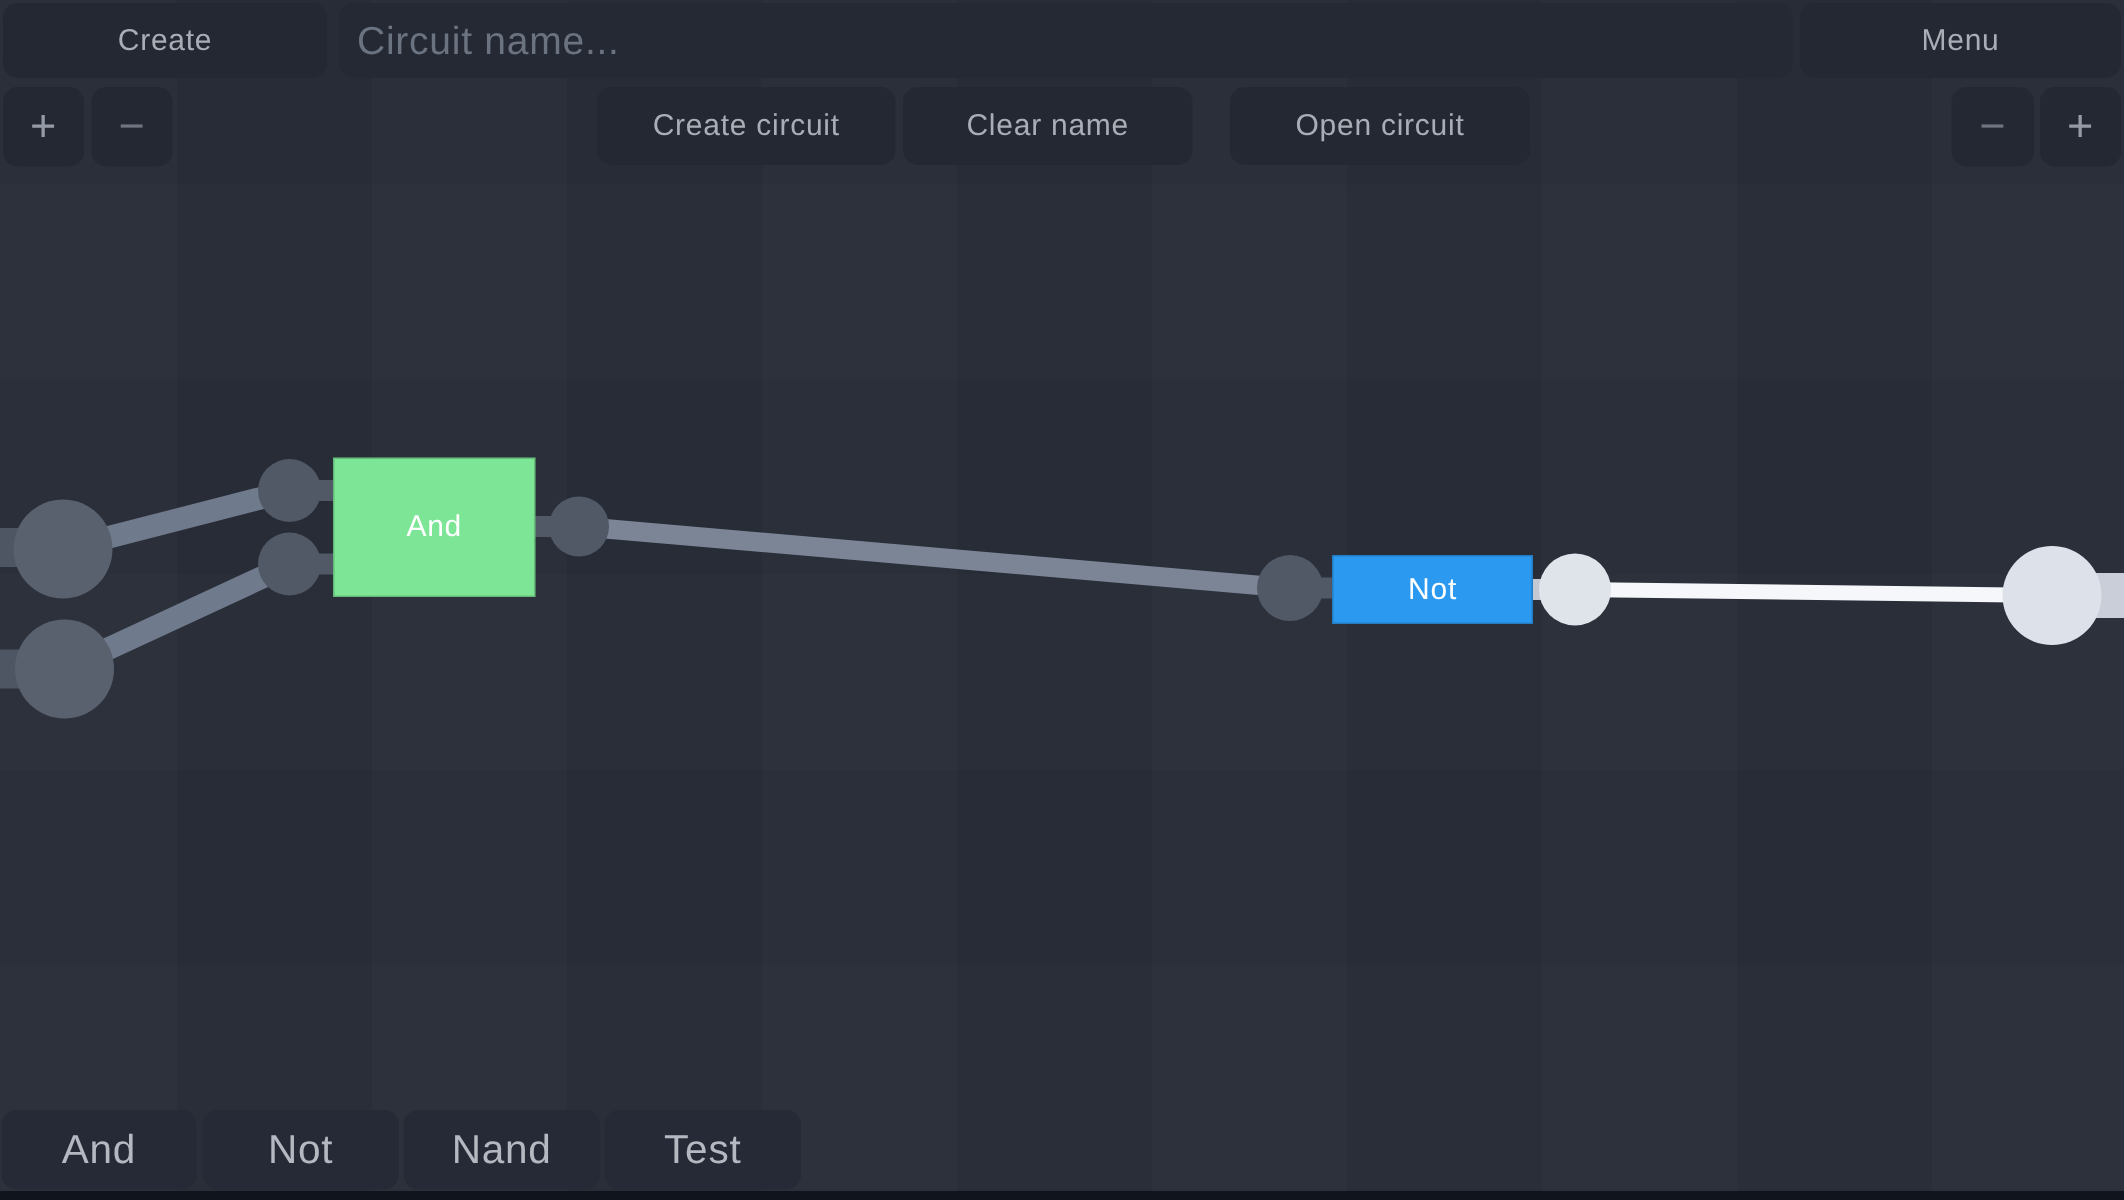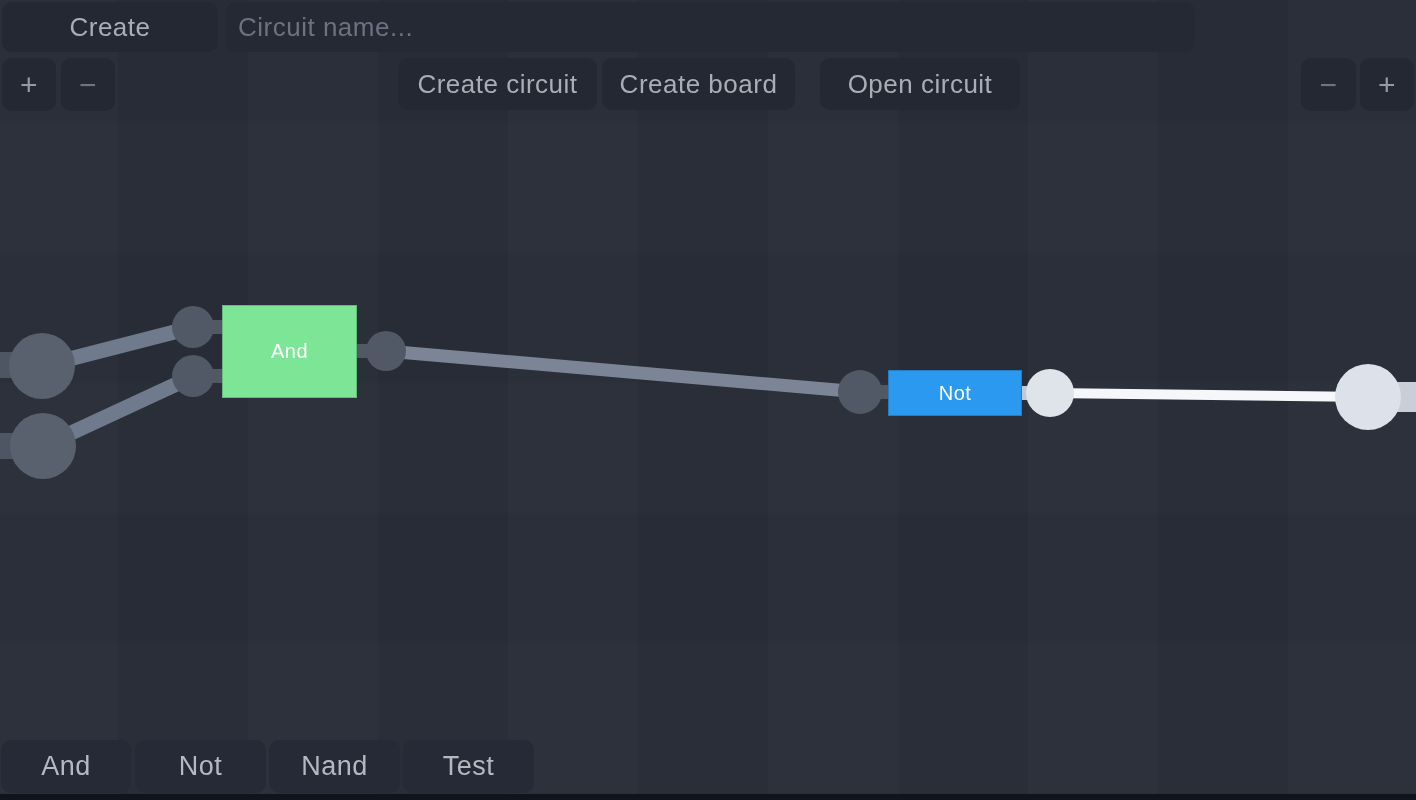--- a/index.html
+++ b/index.html
@@ -34,21 +34,21 @@
   }
   .board-svg { position: absolute; left: 0; top: 0; }
 
   .btn {
     position: absolute;
     background: var(--panel);
     border: none;
     border-radius: 10px;
     color: var(--text-main);
     font-family: inherit;
-    font-size: 26px;
+    font-size: 20px;
     font-weight: 400;
     letter-spacing: 0.5px;
     cursor: pointer;
     padding: 0;
     display: flex;
     align-items: center;
     justify-content: center;
   }
   .btn.small { font-size: 30px; color: #959ba6; }
   .btn.small.dim { color: #6e7580; }
@@ -153,26 +153,27 @@
 
   <div class="gate gate-and" style="background: rgb(125, 229, 150);">
     <span>And</span>
   </div>
   <div class="gate gate-not" style="background: rgb(43, 153, 240);">
     <span>Not</span>
   </div>
 
   <button class="btn" style="left:2px; top:2px; width:216px; height:50px;">Create</button>
   <input class="name-input" type="text" placeholder="Circuit name..." style="">
+  <button class="btn" style="left:1200px; top:2px; width:214px; height:50px;">Menu</button>
 
   <button class="btn small" style="left:2px; top:58px; width:54px; height:53px;">+</button>
   <button class="btn small dim" style="left:61px; top:58px; width:54px; height:53px;">−</button>
 
   <button class="btn" style="left:398px; top:58px; width:199px; height:52px;">Create circuit</button>
-  <button class="btn" style="left:602px; top:58px; width:193px; height:52px;">Create board</button>
+  <button class="btn" style="left:602px; top:58px; width:193px; height:52px;">Clear name</button>
   <button class="btn" style="left:820px; top:58px; width:200px; height:52px;text-align:right;">Open circuit</button>
 
   <button class="btn small dim" style="left:1301px; top:58px; width:55px; height:53px;">−</button>
   <button class="btn small" style="left:1360px; top:58px; width:54px; height:53px;">+</button>
 
   <button class="palette-btn" style="left:1px; width:130px;">And</button>
   <button class="palette-btn" style="left:135px; width:131px;">Not</button>
   <button class="palette-btn" style="left:269px; width:131px;text-align:center;">Nand</button>
   <button class="palette-btn" style="left:403px; width:131px;">Test</button>
 

